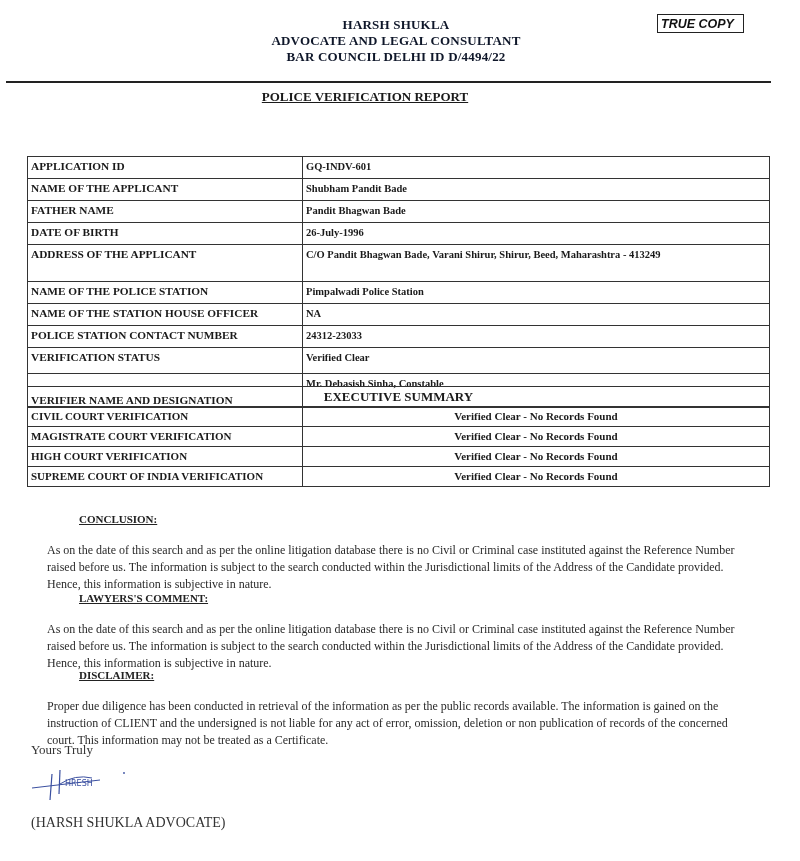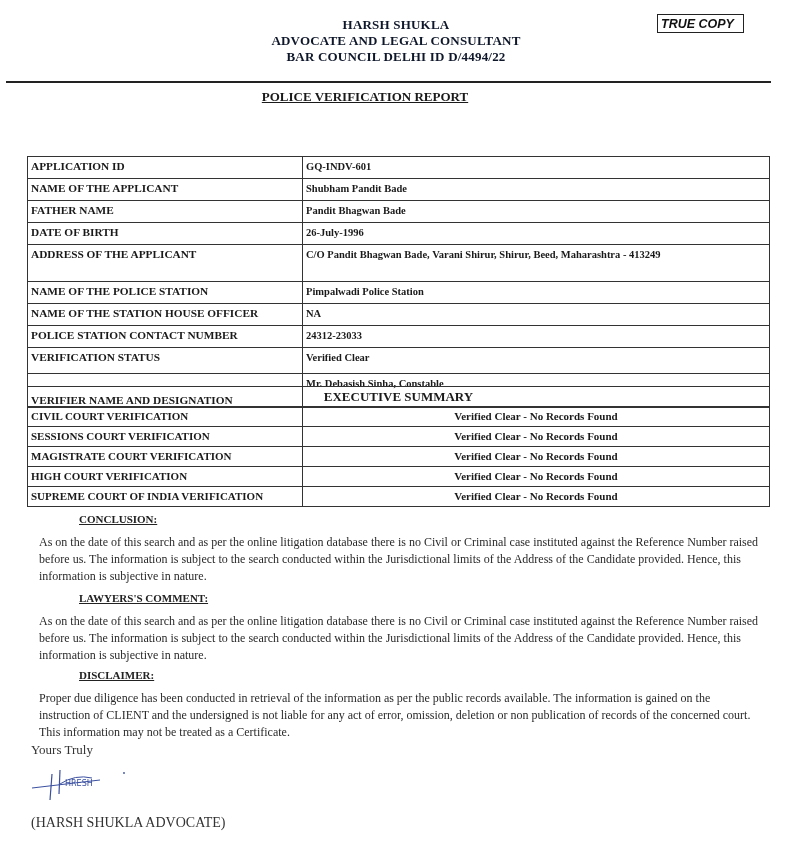--- a/index.html
+++ b/index.html
@@ -26,21 +26,21 @@
   .details tr.tall { height:37px; }
   .details td { padding-top:3px; }
   .summary { top:386px; width:743px; }
   .summary tr { height:20px; }
   .summary td { padding-top:3px; }
   .summary td.head { text-align:center; font-size:13px; }
   .summary td.l { width:268px; font-size:11px; }
   .summary td.r { text-align:center; font-size:11px; }
   .section { position:absolute; left:31px; width:740px; font-size:12px; line-height:17px; color:#2a2a2a; }
   .section .h { font-weight:bold; text-decoration:underline; font-size:11px; line-height:14px; color:#222;margin-left:48px; }
-  .section p { margin:8px; }
+  .section p { margin:16px; }
   .conclusion { top:512px; }
   .comment { top:591px; }
   .disclaimer { top:668px; }
   .closing { position:absolute; left:31px; top:742px; font-size:13px; color:#333; }
   .signature { position:absolute; left:30px; top:762px; width:100px; height:40px; }
   .sig-name { position:absolute; left:31px; top:815px; font-size:14px; color:#333; }
   .sig-id { position:absolute; left:31px; top:836px; font-size:14px; font-weight:bold; color:#5b8fd0; letter-spacing:0.3px;margin-top:36px; }
 </style>
 </head>
 <body>
@@ -105,24 +105,20 @@
 <table class="summary">
   <tbody>
       <tr>
         <td class="head" colspan="2">EXECUTIVE SUMMARY</td>
       </tr>
   <tr>
         <td class="l">CIVIL COURT VERIFICATION</td>
         <td class="r">Verified Clear - No Records Found</td>
       </tr>
   <tr>
-        <td class="l">SESSIONS COURT VERIFICATION</td>
-        <td class="r">Verified Clear - No Records Found</td>
-      </tr>
-  <tr>
         <td class="l">MAGISTRATE COURT VERIFICATION</td>
         <td class="r">Verified Clear - No Records Found</td>
       </tr>
   <tr>
         <td class="l">HIGH COURT VERIFICATION</td>
         <td class="r">Verified Clear - No Records Found</td>
       </tr>
   <tr>
         <td class="l">SUPREME COURT OF INDIA VERIFICATION</td>
         <td class="r">Verified Clear - No Records Found</td>

